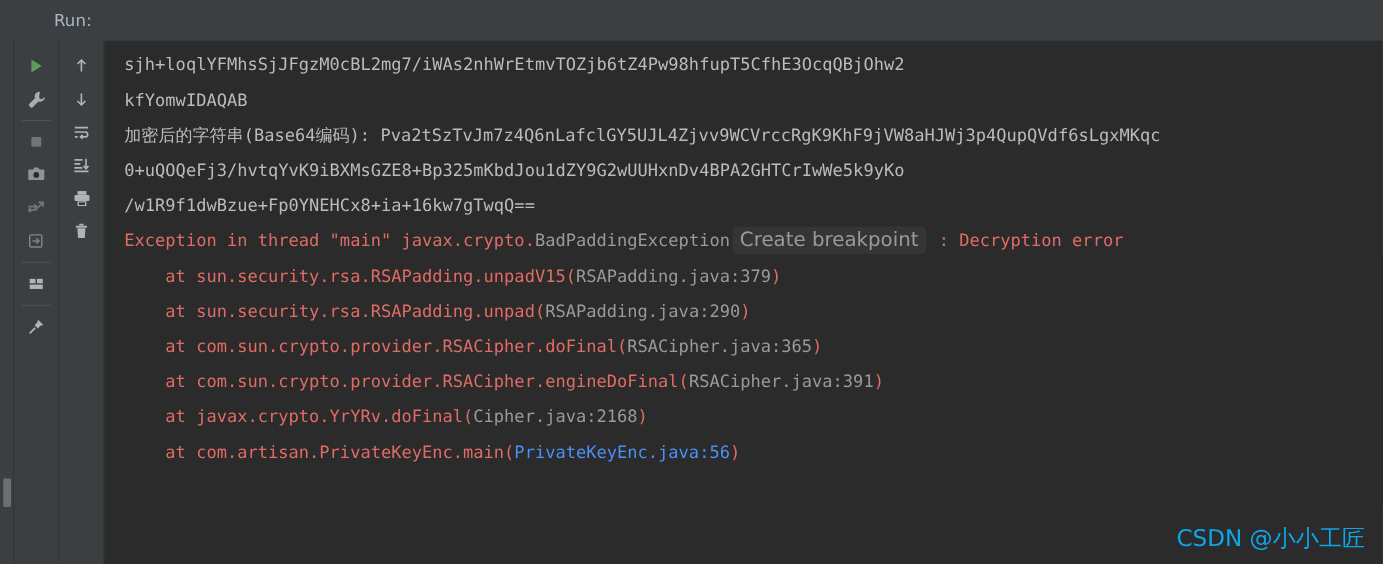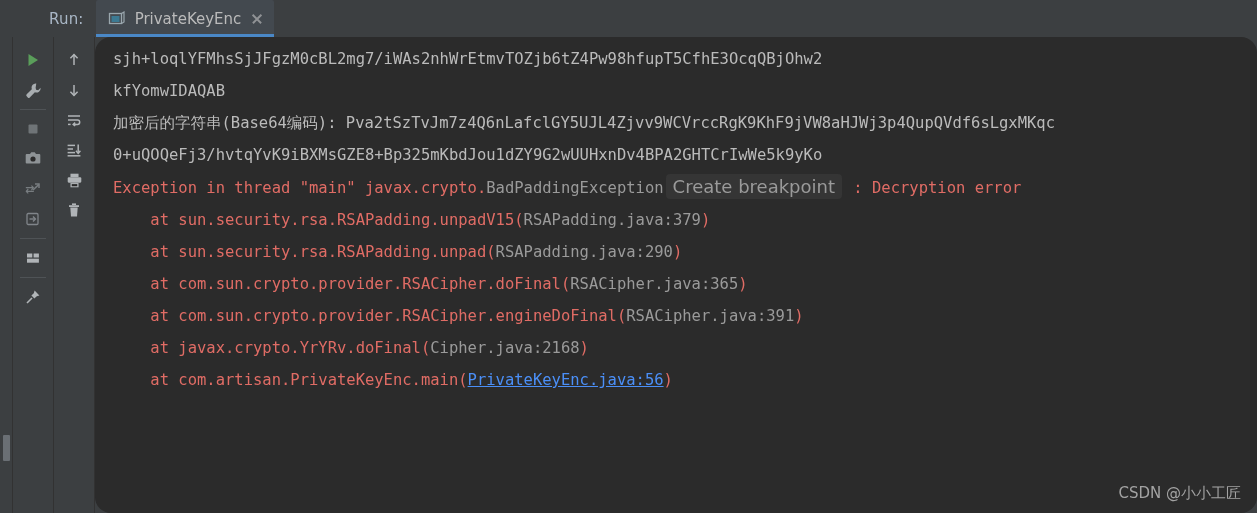--- a/index.html
+++ b/index.html
@@ -95,71 +95,58 @@
     margin: 4px 0; flex: none;
   }
 
   
   .console {
     position: absolute; left: 95px; top: 37px;
     width: 1162px; height: 476px;
     background: #2b2b2b;
     overflow: hidden;
     padding: 6px 0 0 0;
-    border-radius: 16px;
   }
   .line {
     font-family: "DejaVu Sans Mono", "Liberation Mono", monospace;
     font-size: 15.5px;
     line-height: 32px;
     white-space: pre;
     color: #a9b7c6;
     padding-left: 18px;
   }
   .out   { color: #bbbbbb; }
   .err   { color: #e06c65; }
   .link  { color: #9a9a9a; }
-  .link-user { color: #4b8ff7; text-decoration: underline; }
+  .link-user { color: #4b8ff7; }
   .bp-chip {
     font-family: "DejaVu Sans", "Liberation Sans", sans-serif;
     font-size: 18px;
     color: #9a9a9a;
     background: #353535;
     border-radius: 4px;
     padding: 2px 7px;
     margin: 0 2px;
     cursor: pointer;
   }
   .watermark {
     position: absolute; right: 16px; bottom: 10px;
-    color: #a3a3a3; font-size: 15px;
+    color: #0ea5e9; font-size: 21px;
     font-family: "DejaVu Sans", "Liberation Sans", sans-serif;
     white-space: nowrap;
   }
 </style>
 </head>
 <body>
 
 <div id="root">
 
   <div class="titlebar">
     <span class="run-label">Run:</span>
 
-    <div class="tab">
-      <span class="tab-icon">
-        <svg viewBox="0 0 18 16" width="18" height="16">
-          <rect x="1.5" y="2.5" width="12" height="10" fill="none" stroke="#9aa7ae" stroke-width="1.3"></rect>
-          <rect x="3.5" y="5" width="8" height="6" fill="#3c7a93"></rect>
-          <path d="M13.5 2.5 L16 1 L16 11 L13.5 12.5" fill="none" stroke="#9aa7ae" stroke-width="1.2"></path>
-        </svg>
-      </span>
-      <span class="tab-title">PrivateKeyEnc</span>
-      <span class="tab-close"></span>
-      <span class="tab-underline"></span>
-    </div>
   </div>
 
   <div class="left-stripe">
 
     <span class="stripe-thumb"></span>
   </div>
 
   <div class="toolbar toolbar-a">
 
     <div class="tb-btn">
@@ -278,20 +265,21 @@
       </svg>
     </div>
   </div>
 
   <div class="console">
     <div id="console-lines">
         <div class="line"><span class="out">sjh+loqlYFMhsSjJFgzM0cBL2mg7/iWAs2nhWrEtmvTOZjb6tZ4Pw98hfupT5CfhE3OcqQBjOhw2</span></div>
         <div class="line"><span class="out">kfYomwIDAQAB</span></div>
         <div class="line"><span class="out">加密后的字符串(Base64编码): Pva2tSzTvJm7z4Q6nLafclGY5UJL4Zjvv9WCVrccRgK9KhF9jVW8aHJWj3p4QupQVdf6sLgxMKqc</span></div>
         <div class="line"><span class="out">0+uQOQeFj3/hvtqYvK9iBXMsGZE8+Bp325mKbdJou1dZY9G2wUUHxnDv4BPA2GHTCrIwWe5k9yKo</span></div>
+        <div class="line"><span class="out">/w1R9f1dwBzue+Fp0YNEHCx8+ia+16kw7gTwqQ==</span></div>
         <div class="line"><span class="err">Exception in thread "main" javax.crypto.</span><span class="link">BadPaddingException</span><span class="bp-chip">Create breakpoint</span><span class="err"> : Decryption error</span></div>
         <div class="line"><span class="err">    at sun.security.rsa.RSAPadding.unpadV15(</span><span class="link">RSAPadding.java:379</span><span class="err">)</span></div>
         <div class="line"><span class="err">    at sun.security.rsa.RSAPadding.unpad(</span><span class="link">RSAPadding.java:290</span><span class="err">)</span></div>
         <div class="line"><span class="err">    at com.sun.crypto.provider.RSACipher.doFinal(</span><span class="link">RSACipher.java:365</span><span class="err">)</span></div>
         <div class="line"><span class="err">    at com.sun.crypto.provider.RSACipher.engineDoFinal(</span><span class="link">RSACipher.java:391</span><span class="err">)</span></div>
         <div class="line"><span class="err">    at javax.crypto.YrYRv.doFinal(</span><span class="link">Cipher.java:2168</span><span class="err">)</span></div>
         <div class="line"><span class="err">    at com.artisan.PrivateKeyEnc.main(</span><span class="link-user">PrivateKeyEnc.java:56</span><span class="err">)</span></div>
       </div>
   </div>
 

